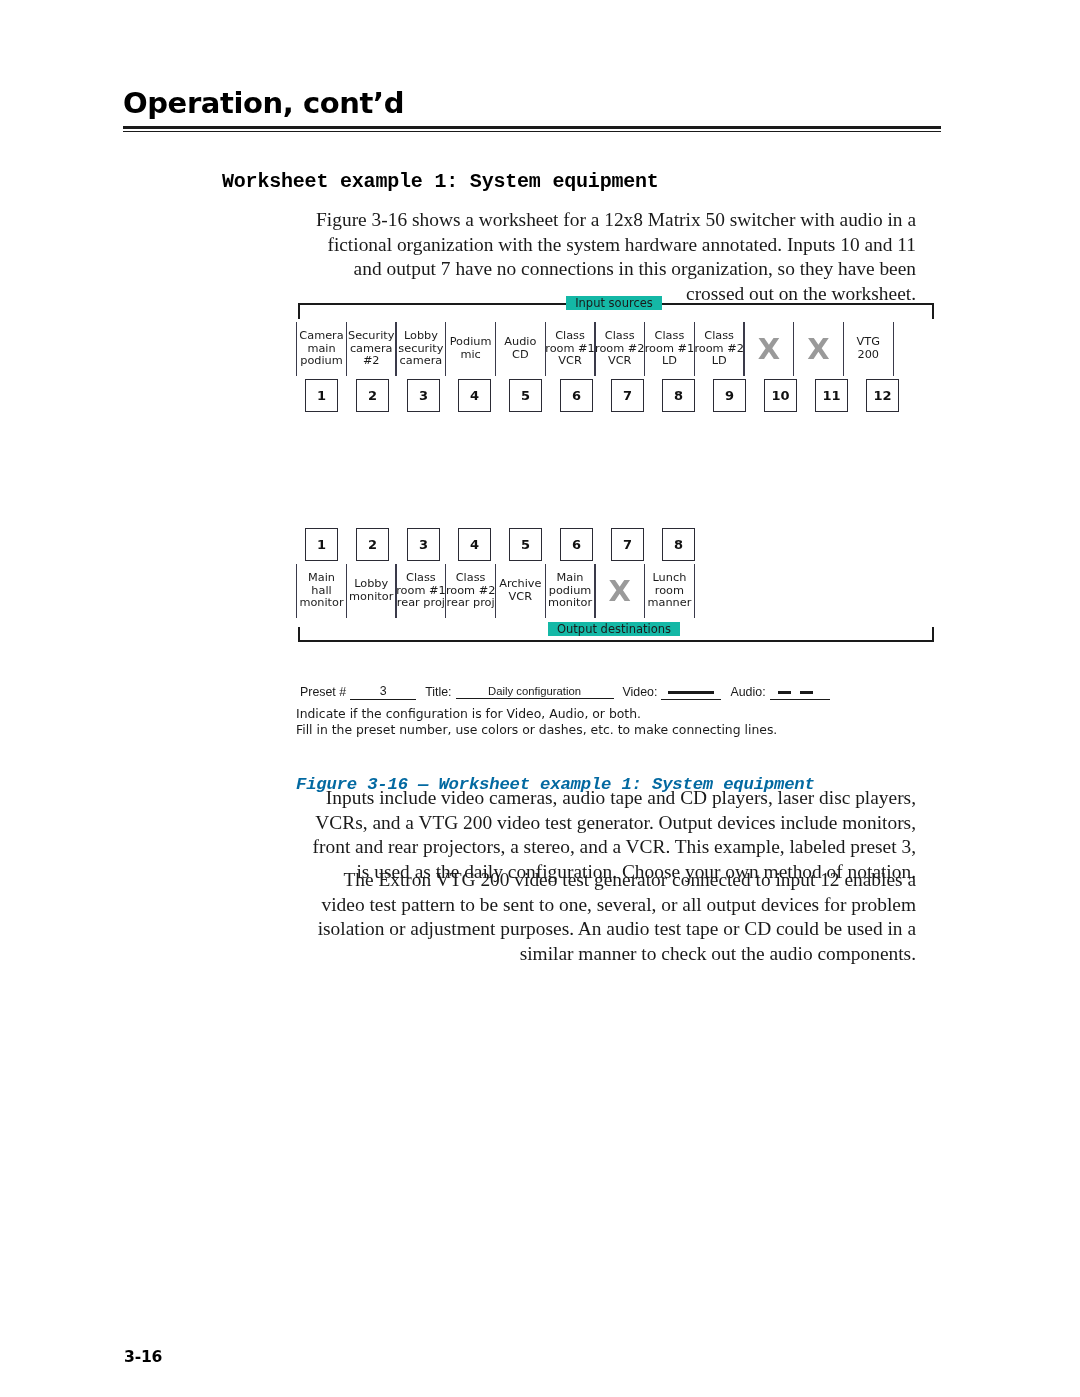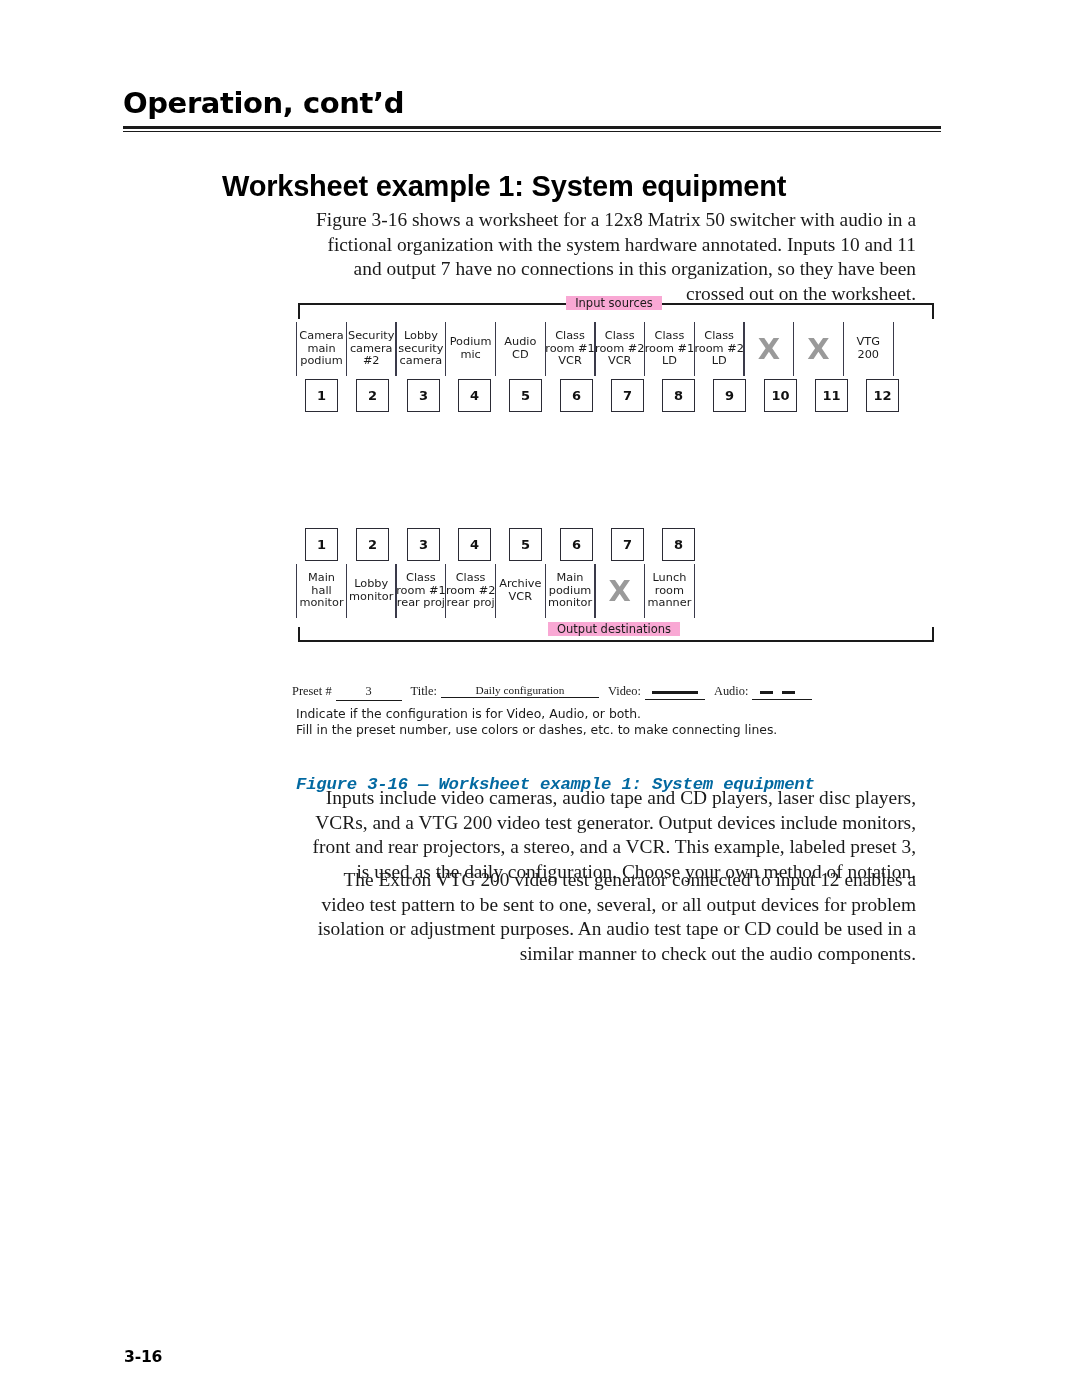--- a/index.html
+++ b/index.html
@@ -41,23 +41,23 @@
     height: 1px;
     background: #1a1a1a;
   }
 
   
   #section-heading {
     position: absolute;
     left: 222px;
     top: 170px;
     width: 720px;
-    font-family: Liberation Sans, sans-serif;
-    font-weight: bold;
-    font-size: 29px;
+    font-family: Liberation Mono, monospace;
+    font-weight: bold;
+    font-size: 20px;
     letter-spacing: -0.2px;
     color: #000;
   }
 
   
   .body-par {
     position: absolute;
     left: 296px;
     width: 620px;
     font-family: "Liberation Serif", "DejaVu Serif", serif;
@@ -101,21 +101,21 @@
   }
   .bracket .bk-label {
     position: absolute;
     left: 0; right: 4px;
     top: 0;
     text-align: center;
     font-size: 11.5px;
     color: #1a1a1a;
     line-height: 14px;
     z-index: 2;
-    background: #f9a8d4;
+    background: #14b8a6;
     width: max-content;
     margin: 0 auto;
     padding: 0 9px;
   }
   .bracket .bk-line {
     position: absolute;
     left: 2px; right: 2px;
     height: 14px;
     border-top: 2px solid #1a1a1a;
   }
@@ -191,28 +191,28 @@
     box-sizing: border-box;
     background: #fff;
   }
 
   
   #matrix-gap { height: 116px; }
 
   
   #preset-line {
     position: absolute;
-    left: 292px;
+    left: 300px;
     top: 684px;
     width: 640px;
-    font-family: Liberation Serif, serif;
+    font-family: Liberation Sans, sans-serif;
     font-size: 12.4px;
     color: #1a1a1a;
     display: flex;
-    align-items: flex-start;
+    align-items: center;
     white-space: nowrap;
   }
   #preset-line .pl-label { margin-right: 4px; }
   #preset-line .pl-fill {
     border-bottom: 1.4px solid #1a1a1a;
     text-align: center;
     padding: 0 4px 1px 4px;
     margin-right: 9px;
   }
   .fill-preset { width: 58px; }

